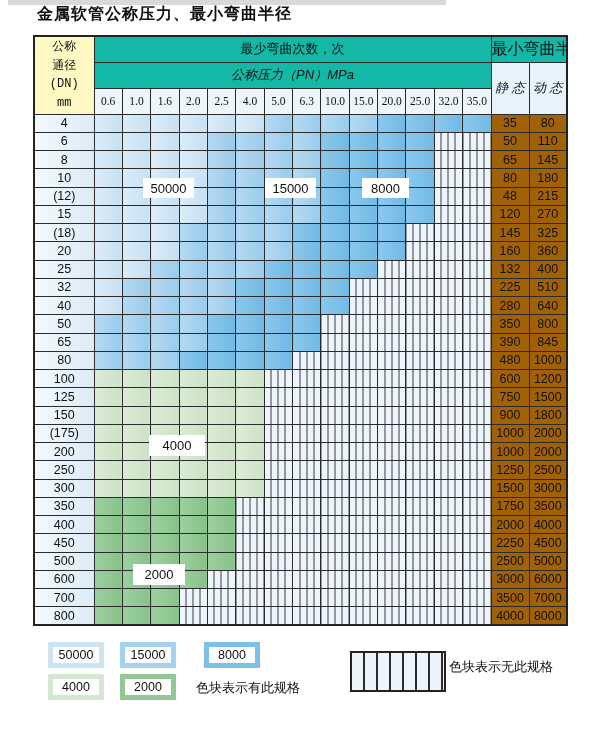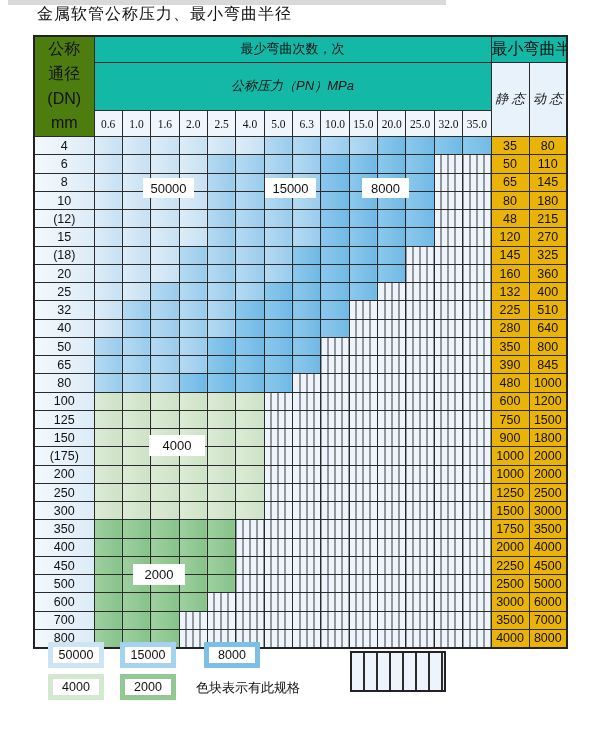--- a/index.html
+++ b/index.html
@@ -1,37 +1,37 @@
 <!DOCTYPE html>
 <html><head>
 <meta charset="utf-8">
 <style>
   html,body{margin:0;padding:0;}
   body{background:#ffffff;font-family:"Liberation Sans","DejaVu Sans",sans-serif;}
   .canvas{position:relative;width:600px;height:743px;background:#fff;overflow:hidden;}
   .top-strip{position:absolute;left:8px;top:0;width:438px;height:5px;background:#d9d9d9;}
   .title{position:absolute;left:37px;top:4px;margin:0;font-family:"DejaVu Serif","Liberation Serif",serif;
-         font-size:16px;font-weight:normal;letter-spacing:1px;color:#111;white-space:nowrap;}
+         font-size:16px;font-weight:bold;letter-spacing:1px;color:#111;white-space:nowrap;}
 
   .table-wrap{position:absolute;left:33px;top:35px;width:533px;height:593px;}
   table{border-collapse:collapse;table-layout:fixed;width:533px;border:2px solid #222;}
   col.dnc{width:60px;} col.pc{width:28.36px;} col.rc{width:38px;}
   th,td{border:1px solid #2b2b2b;padding:0;margin:0;overflow:hidden;white-space:nowrap;}
   thead th{background:#14b8a6;font-weight:normal;color:#111;text-align:center;vertical-align:middle;}
   .h1r{height:26px;font-size:13px;}
   .h2r{height:26px;font-size:13px;font-style:italic;}
   .h3r{height:26px;font-family:Liberation Serif, serif;}
   th.pv{font-size:11.5px;background:#eef5fb;}
-  th.dn-head{font-size:16px;line-height:1.55;background:#4d7c0f;}
+  th.dn-head{font-size:12px;line-height:1.55;background:#fef9c3;font-family:Liberation Mono, monospace;}
   th.rad{font-size:16px;}
   th.sd{font-size:13px;background:#e8f2fa;}
   tbody tr{height:18.25px;}
   tbody td{text-align:center;font-size:12.5px;color:#111;}
   td.rl{background:linear-gradient(90deg,#f3f9fd,#dcebf7);}
-  td.rv{background:#eab308;}
+  td.rv{background:#a16207;}
   td.b1{background:linear-gradient(90deg,#ddecf8,#c6e0f3);}
   td.b2{background:linear-gradient(90deg,#b5daf2,#99cbec);}
   td.b3{background:linear-gradient(90deg,#8cc8ec,#70b9e5);}
   td.g1{background:linear-gradient(90deg,#dcebd6,#cce2c6);}
   td.g2{background:linear-gradient(90deg,#9ed0a0,#86c289);}
   td.ns{background:repeating-linear-gradient(90deg,transparent 0 6px,#3a3a3a 6px 7px),#edf4fb;}
 
   .ovl{position:absolute;background:#ffffff;color:#111;display:flex;align-items:center;justify-content:center;
        font-size:13px;z-index:5;}
   .ovl-50000{left:110px;top:143px;width:51px;height:20px;}
@@ -670,14 +670,15 @@
       <span class="in">8000</span>
     </div>
     <div class="sw sw-4000">
       <span class="in">4000</span>
     </div>
     <div class="sw sw-2000">
       <span class="in">2000</span>
     </div>
     <div class="leg-text t-has">色块表示有此规格</div>
     <div class="hatch-box"></div>
+    <div class="leg-text t-no">色块表示无此规格</div>
   </div>
 </div>
 
 </body></html>

